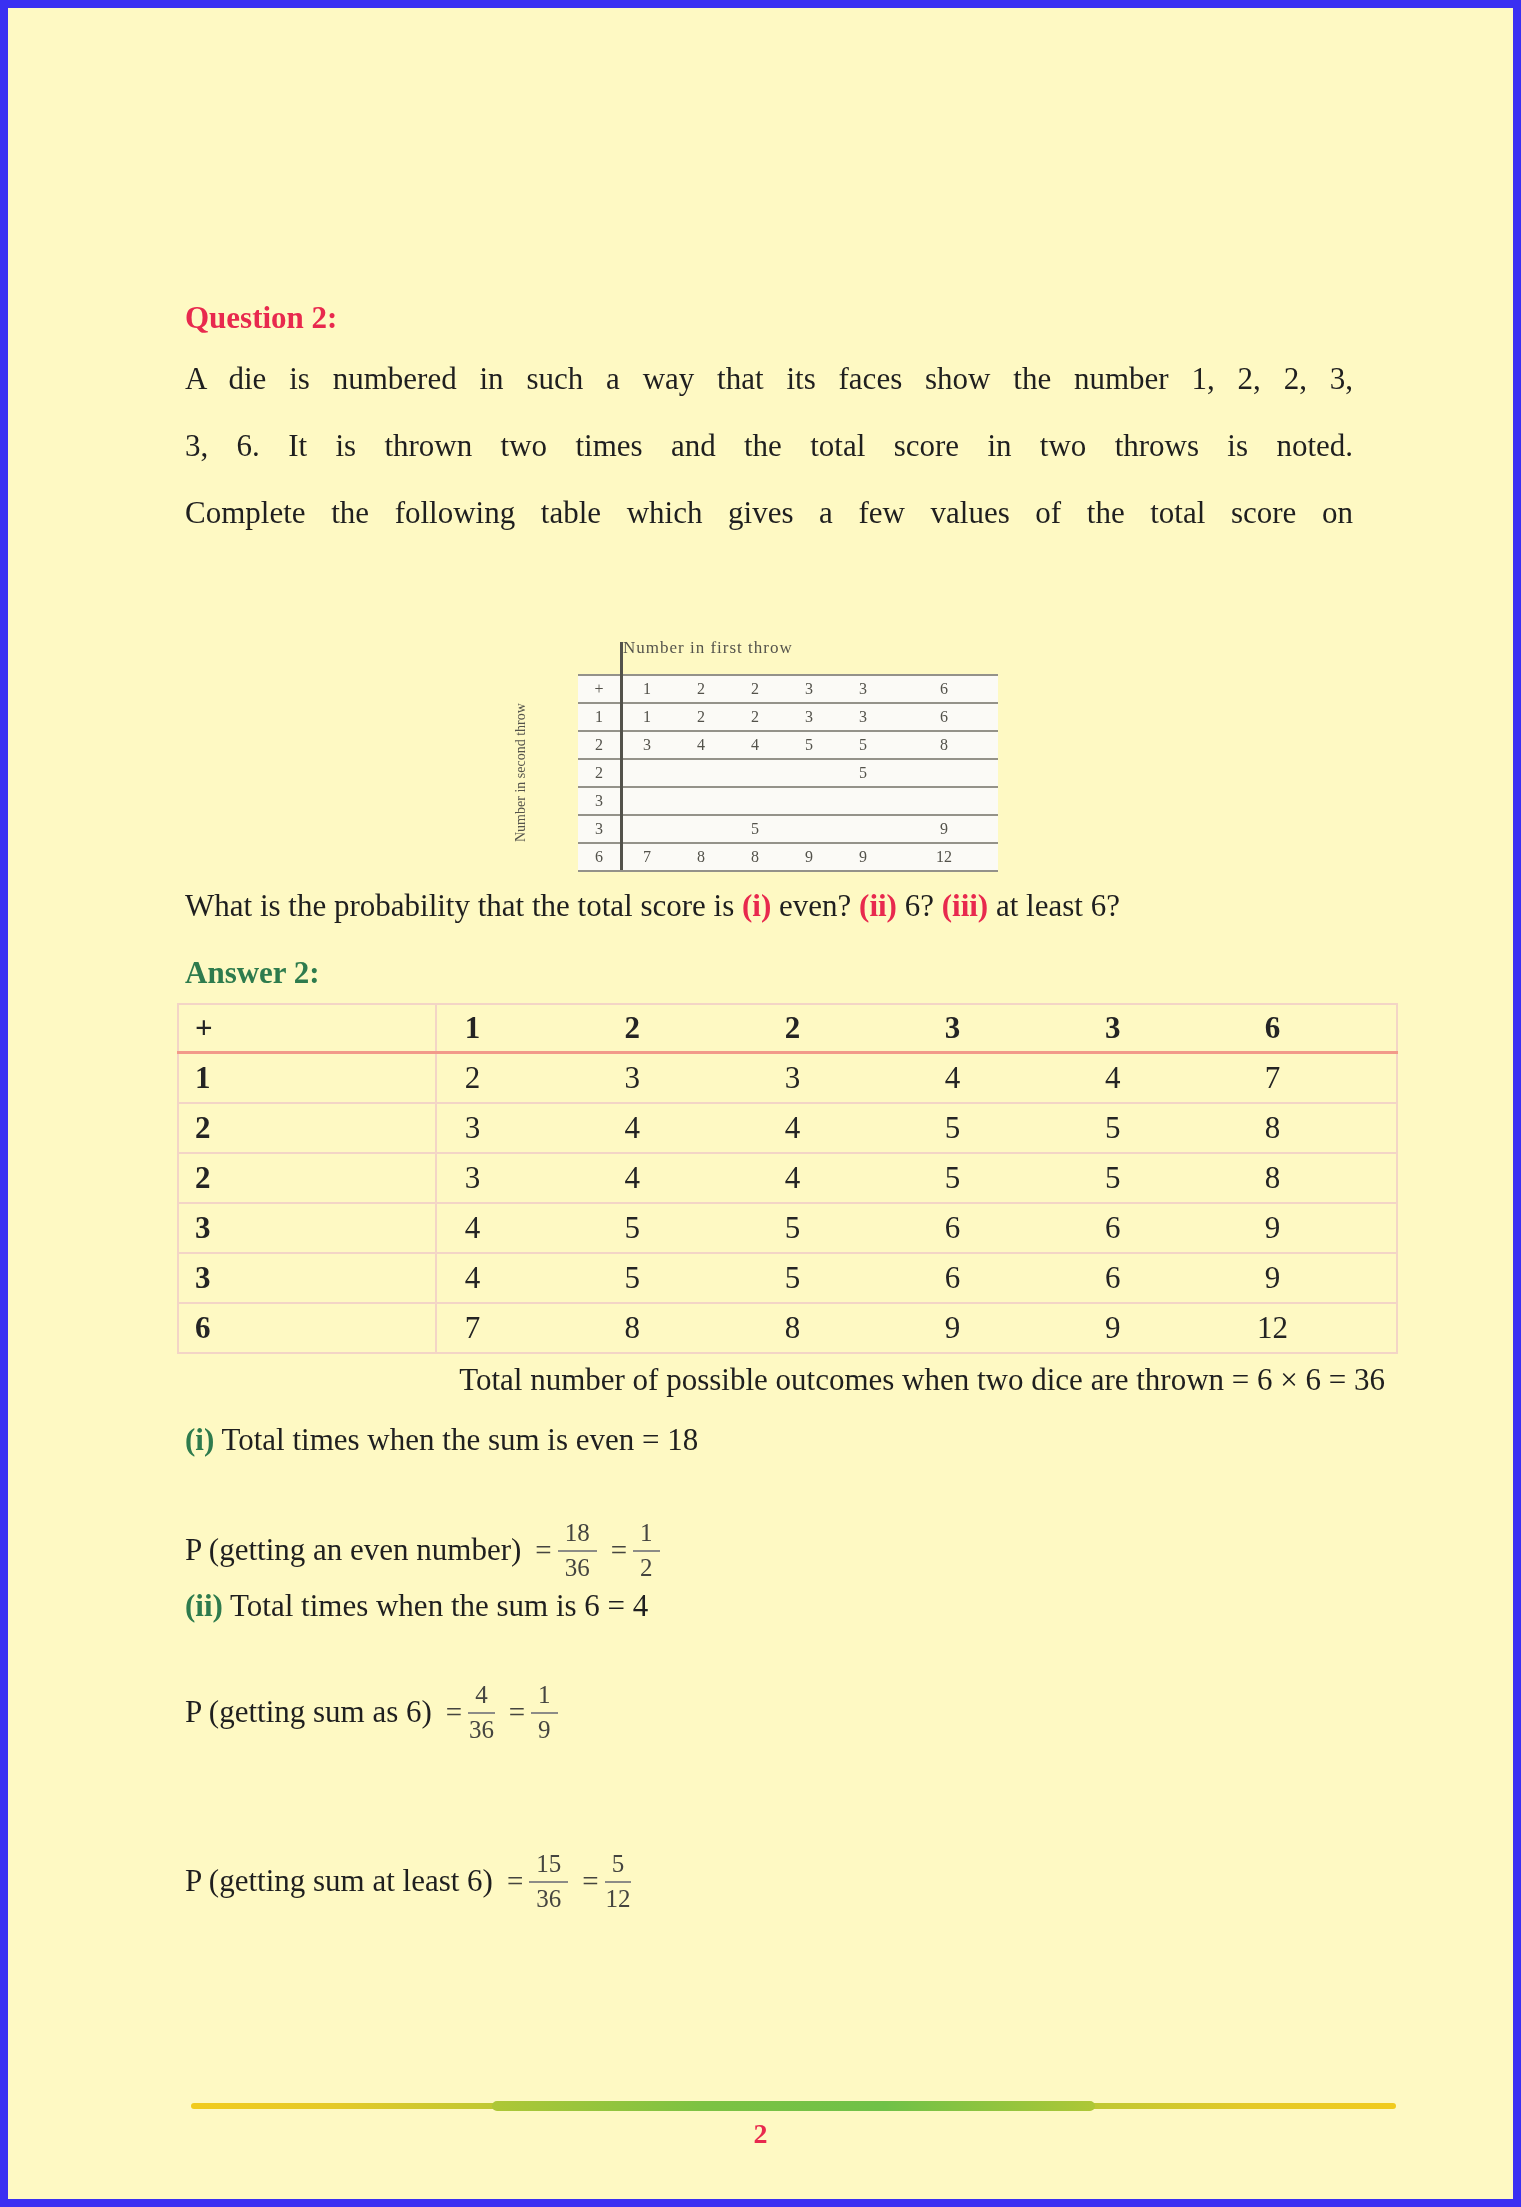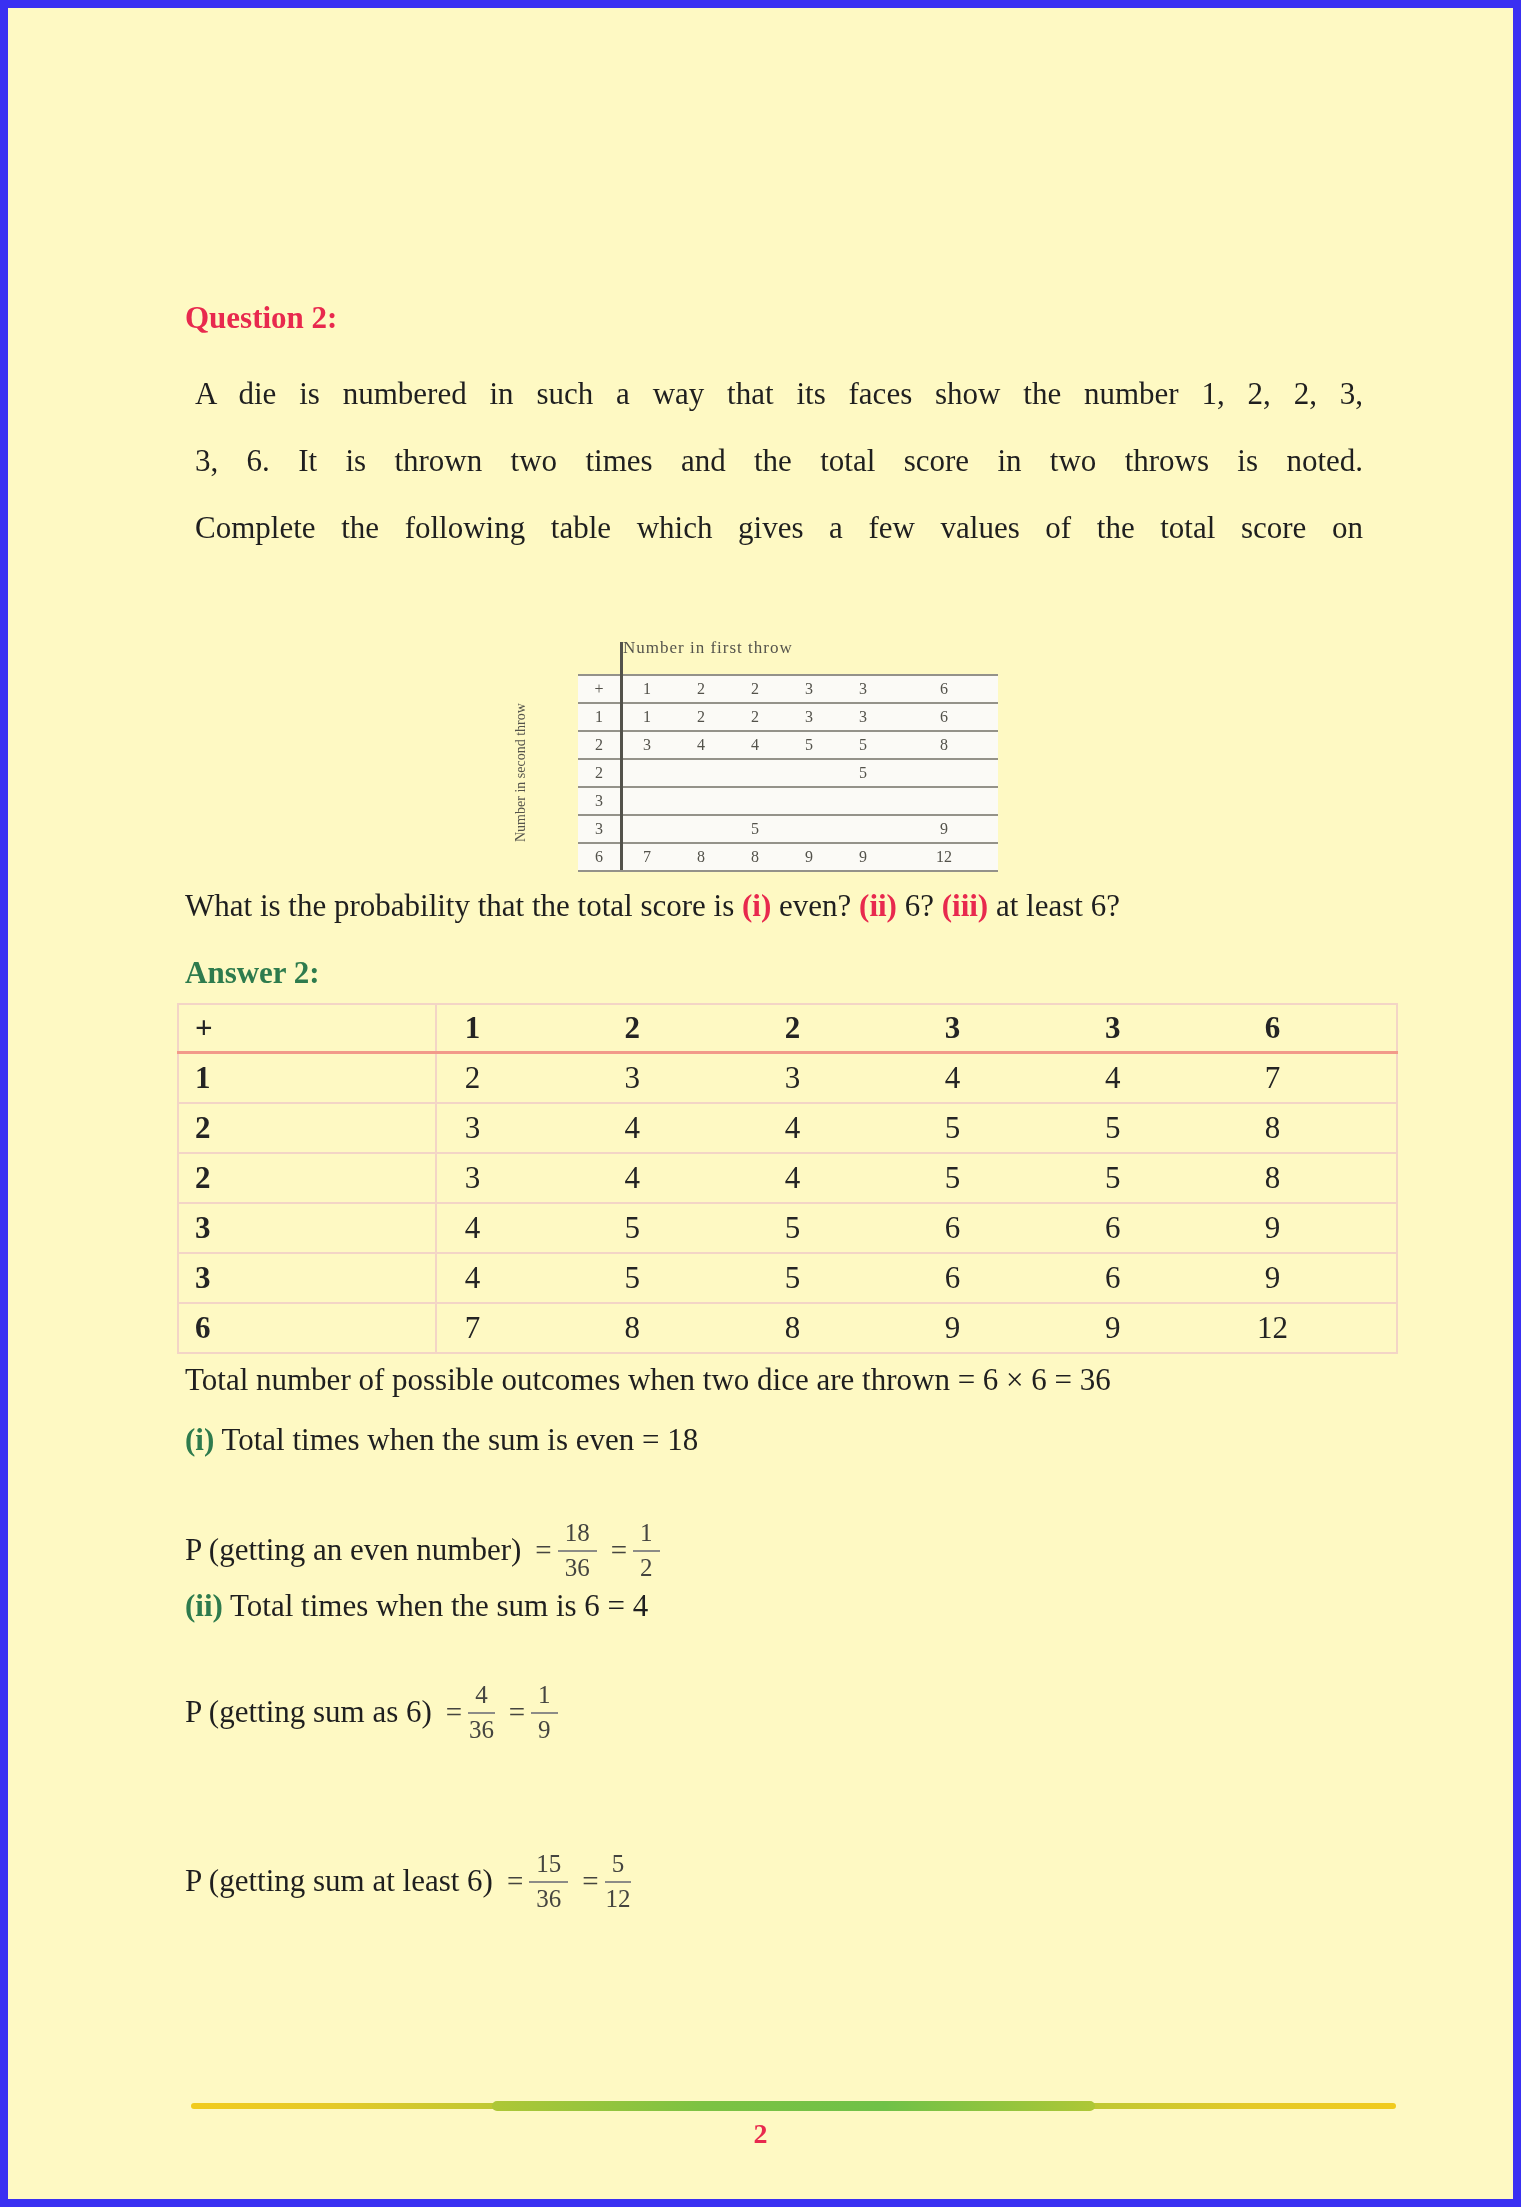--- a/index.html
+++ b/index.html
@@ -6,21 +6,21 @@
   .page {
     position:relative; width:1521px; height:2207px; box-sizing:border-box;
     border:8px solid #3a30f2; background:#fef9c3; overflow:hidden;
     font-family:"Liberation Serif", serif; color:#1f1f1f;
   }
   
   #question-heading {
     position:absolute; top:290px; left:177px;
     font-size:31px; font-weight:bold; color:#e8294e; line-height:40px;
   }
-  #paragraph { position:absolute; top:352px; left:177px; width:1168px; font-size:31px; line-height:67px;margin-left:10px; }
+  #paragraph { position:absolute; top:337px; left:177px; width:1168px; font-size:31px; line-height:67px; }
   .jline  { text-align:justify; text-align-last:justify; }
   .jlast  { text-align:left; }
   
   #scan { position:absolute; top:630px; left:505px; width:500px; height:242px; color:#53524b; }
   .scan-title { position:absolute; top:0; left:110px; width:375px; text-align:left;
                 font-size:17px; letter-spacing:1px; color:#55544c; }
   .scan-vline { position:absolute; top:4px; left:107px; width:3px; height:228px; background:#53524b; }
   .scan-side  { position:absolute; top:36px; left:0; width:22px; height:198px;
                 writing-mode:vertical-rl; transform:rotate(180deg);
                 font-size:14px; text-align:center; color:#55544c; white-space:nowrap; }
@@ -40,21 +40,21 @@
                   border-collapse:collapse; font-size:31px; color:#242424;
                   border-left:2px solid #f3d5c6; border-right:2px solid #f3d5c6; }
   #answer-table col.c0 { width:258px; }
   #answer-table td { border-top:2px solid #f3d5c6; border-bottom:2px solid #f3d5c6;
                      height:48px; text-align:center; padding:0 88px 0 0; }
   #answer-table td:first-child { text-align:left; padding:0 0 0 16px; font-weight:bold;
                                  border-right:2px solid #f3d5c6; }
   #answer-table thead td { font-weight:bold; border-bottom:3px solid #f29a8a; height:46px; }
   
   .aline { position:absolute; left:177px; width:1200px; font-size:31px; line-height:40px; }
-  #line-total { top:1352px; }
+  #line-total { top:1352px;text-align:right; }
   #item-i     { top:1412px; }
   #item-ii    { top:1578px; }
   #item-iii   { top:1743px; }
   .pline { position:absolute; left:177px; height:96px; display:flex; align-items:center;
            font-size:31px; color:#1f1f1f; }
   #p-even    { top:1494px; }
   #p-six     { top:1656px; }
   #p-atleast { top:1825px; }
   .eq { margin-left:14px; color:#45453f; font-size:29px; }
   .frac { display:inline-flex; flex-direction:column; align-items:center; margin-left:6px;

